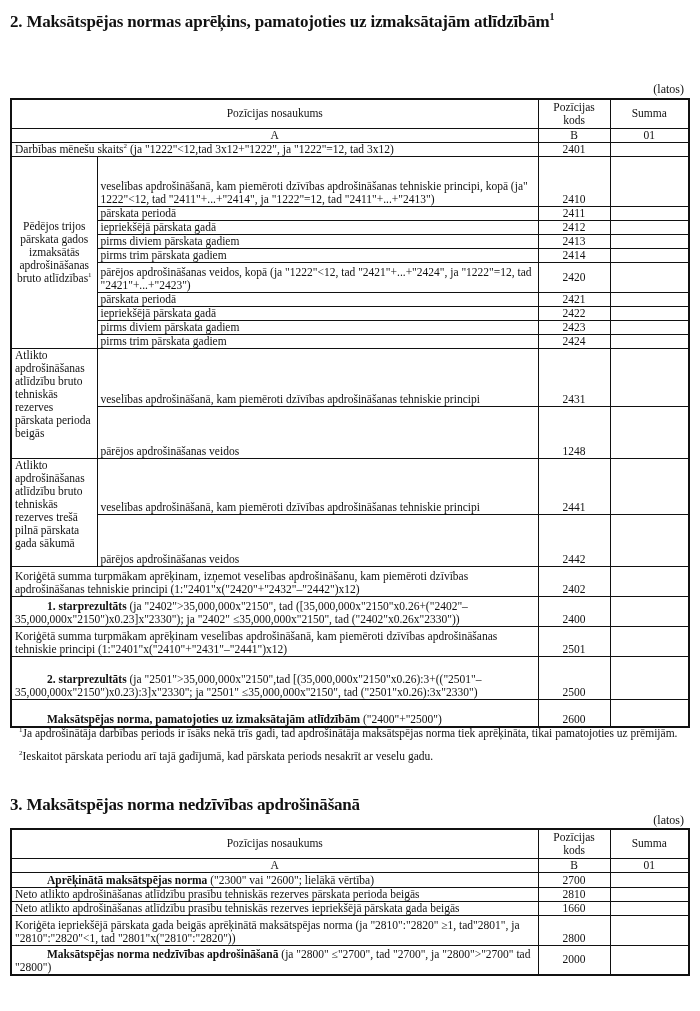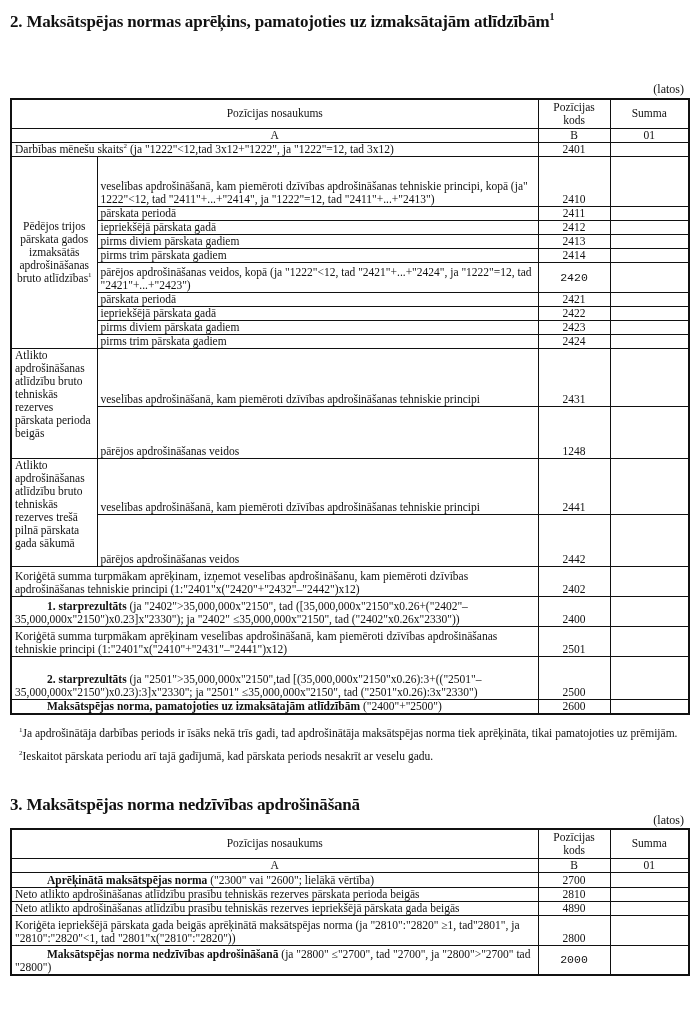--- a/index.html
+++ b/index.html
@@ -16,21 +16,21 @@
   table.form {
     position: absolute; left: 10px; width: 678px; border-collapse: collapse;
     font-size: 11.5px; line-height: 13px; table-layout: fixed; padding-left: 44px;
   }
   table.form td {
     border: 1px solid #111; padding: 0 3px; vertical-align: bottom;
   }
   table.form { border: 2px solid #111; }
   td.hdr { text-align: center; vertical-align: middle !important; }
   td.code { text-align: center; }
-  td.mid { vertical-align: middle !important; font-family: Liberation Mono, monospace; }
+  td.mid { vertical-align: middle !important; }
   td.grp { text-align: center; vertical-align: middle !important; }
   td.grp-left { text-align: left; vertical-align: top !important; }
   td.indent { padding-left: 14px; margin-top: 36px; }
   b { font-weight: bold; margin-left: 32px; }
   sup { font-size: 7px; line-height: 0; }
   .notes { position: absolute; left: 10px; width: 680px; font-size: 11.5px; line-height: 14px; }
   .notes p { margin: 9px; font-family: Liberation Serif, serif; }
 </style>
 </head>
 <body>
@@ -151,21 +151,21 @@
   <tr style="height:30px">
     <td colspan="2">Koriģētā summa turpmākam aprēķinam veselības apdrošināšanā, kam piemēroti dzīvības apdrošināšanas tehniskie principi (1:"2401"x("2410"+"2431"–"2441")x12)</td>
     <td class="code">2501</td>
     <td></td>
   </tr>
   <tr style="height:43px">
     <td colspan="2"><b>2. starprezultāts</b><span> (ja "2501"&gt;35,000,000x"2150",tad [(35,000,000x"2150"x0.26):3+(("2501"–35,000,000x"2150")x0.23):3]x"2330"; ja "2501" ≤35,000,000x"2150", tad ("2501"x0.26):3x"2330")</span></td>
     <td class="code">2500</td>
     <td></td>
   </tr>
-  <tr style="height:14px">
+  <tr style="height:28px">
     <td colspan="2"><b>Maksātspējas norma, pamatojoties uz izmaksātajām atlīdzībām</b><span> ("2400"+"2500")</span></td>
     <td class="code">2600</td>
     <td></td>
   </tr>
 </tbody>
   </table>
 
 <div class="notes" style="top:717px;">
   <p><sup>1</sup><span>Ja apdrošinātāja darbības periods ir īsāks nekā trīs gadi, tad apdrošinātāja maksātspējas norma tiek aprēķināta, tikai pamatojoties uz prēmijām.</span></p>
   <p><sup>2</sup><span>Ieskaitot pārskata periodu arī tajā gadījumā, kad pārskata periods nesakrīt ar veselu gadu.</span></p>
@@ -196,21 +196,21 @@
     <td class="code">2700</td>
     <td></td>
   </tr>
   <tr style="height:14px">
     <td>Neto atlikto apdrošināšanas atlīdzību prasību tehniskās rezerves pārskata perioda beigās</td>
     <td class="code">2810</td>
     <td></td>
   </tr>
   <tr style="height:14px">
     <td>Neto atlikto apdrošināšanas atlīdzību prasību tehniskās rezerves iepriekšējā pārskata gada beigās</td>
-    <td class="code">4890</td>
+    <td class="code">1660</td>
     <td></td>
   </tr>
   <tr style="height:30px">
     <td>Koriģēta iepriekšējā pārskata gada beigās aprēķinātā maksātspējas norma (ja "2810":"2820" ≥1, tad"2801", ja "2810":"2820"&lt;1, tad "2801"x("2810":"2820"))</td>
     <td class="code">2800</td>
     <td></td>
   </tr>
   <tr style="height:30px">
     <td><b>Maksātspējas norma nedzīvības apdrošināšanā</b><span> (ja "2800" ≤"2700", tad "2700", ja "2800"&gt;"2700" tad "2800")</span></td>
     <td class="code mid">2000</td>

